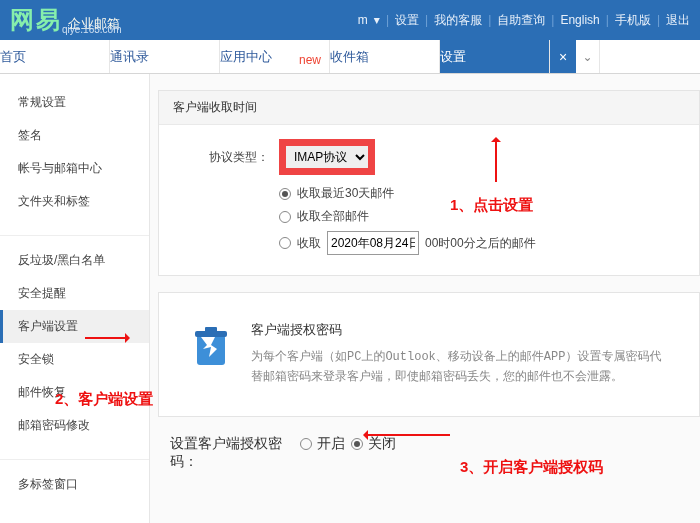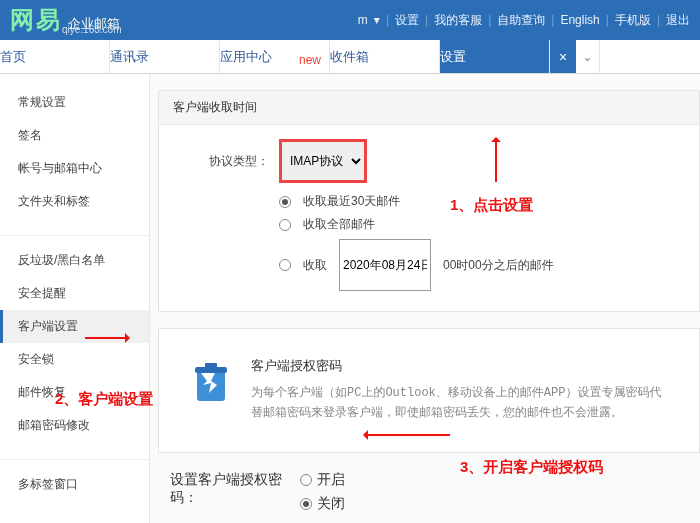--- a/index.html
+++ b/index.html
@@ -26,35 +26,35 @@
 .side-item { padding: 8px 18px; font-size: 12px; color: #444; cursor: pointer; position: relative; }
 .side-item.active { background: #f0f0f0; border-left: 3px solid #2b6eb5; padding-left: 15px; }
 .side-gap { height: 18px; border-bottom: 1px solid #eee; margin-bottom: 8px; }
 
 .main { flex: 1; background: #fafafa; position: relative; overflow: hidden; }
 .panel { background: #fff; border: 1px solid #e4e4e4; margin: 16px 0 0 8px; }
 .panel-head { background: #f5f5f5; padding: 8px 14px; font-size: 12px; border-bottom: 1px solid #e9e9e9; }
 .panel-body { padding: 14px 20px; font-size: 12px; color: #444; }
 .row { display: flex; align-items: center; margin-bottom: 10px; }
 .row-label { width: 90px; text-align: right; margin-right: 10px; }
-.select { border: 3px solid #ef4444; padding: 11px 4px; font-size: 12px; }
-.radio-row { display: flex; align-items: center; margin: 6px 0 6px 100px; gap: 12px; }
+.select { border: 7px solid #ef4444; padding: 3px 4px; font-size: 12px; }
+.radio-row { display: flex; align-items: center; margin: 6px 0 6px 100px; gap: 6px; }
 .radio { width: 12px; height: 12px; border: 1px solid #888; border-radius: 50%; display: inline-block; position: relative; }
 .radio.checked::after { content: ""; position: absolute; width: 6px; height: 6px; background: #555; border-radius: 50%; top: 2px; left: 2px; }
-.date-inp { border: 1px solid #999; padding: 18px 3px; font-size: 12px; width: 92px; }
+.date-inp { border: 1px solid #999; padding: 4px 3px; font-size: 12px; width: 92px; }
 
 .panel2 { background: #fff; border: 1px solid #e4e4e4; margin: 16px 0 0 8px; padding: 28px; display: flex; gap: 16px; }
 .trash-icon svg { width: 48px; height: 48px; }
 .panel2-text { flex: 1; }
 .panel2-title { font-size: 13px; color: #333; margin-bottom: 8px; }
 .panel2-desc { font-size: 12px; color: #888; line-height: 1.7; font-family: Liberation Mono, monospace; }
 
 .row2 { margin: 18px 0 10px 20px; display: flex; align-items: flex-start; font-size: 14px; }
 .row2-label { width: 130px; }
-.row2-opts { display: flex; flex-direction: column; gap: 6px; }
+.row2-opts { display: flex; flex-direction: row; gap: 6px; }
 .opt { display: flex; align-items: center; gap: 5px; }
 
 .anno { position: absolute; color: #e11; font-weight: bold; font-size: 15px; pointer-events: none; margin-top: 32px; }
 .arrow-v { position: absolute; width: 2px; background: #e11; }
 .arrow-v::before { content: ""; position: absolute; top: -1px; left: -4px; border: 5px solid transparent; border-bottom-color: #e11; top: -10px; }
 .arrow-h { position: absolute; height: 2px; background: #e11; }
 .arrow-h.right::after { content: ""; position: absolute; right: -1px; top: -4px; border: 5px solid transparent; border-left-color: #e11; right: -10px; }
 .arrow-h.left::before { content: ""; position: absolute; left: -10px; top: -4px; border: 5px solid transparent; border-right-color: #e11; }
 </style>
 </head>

